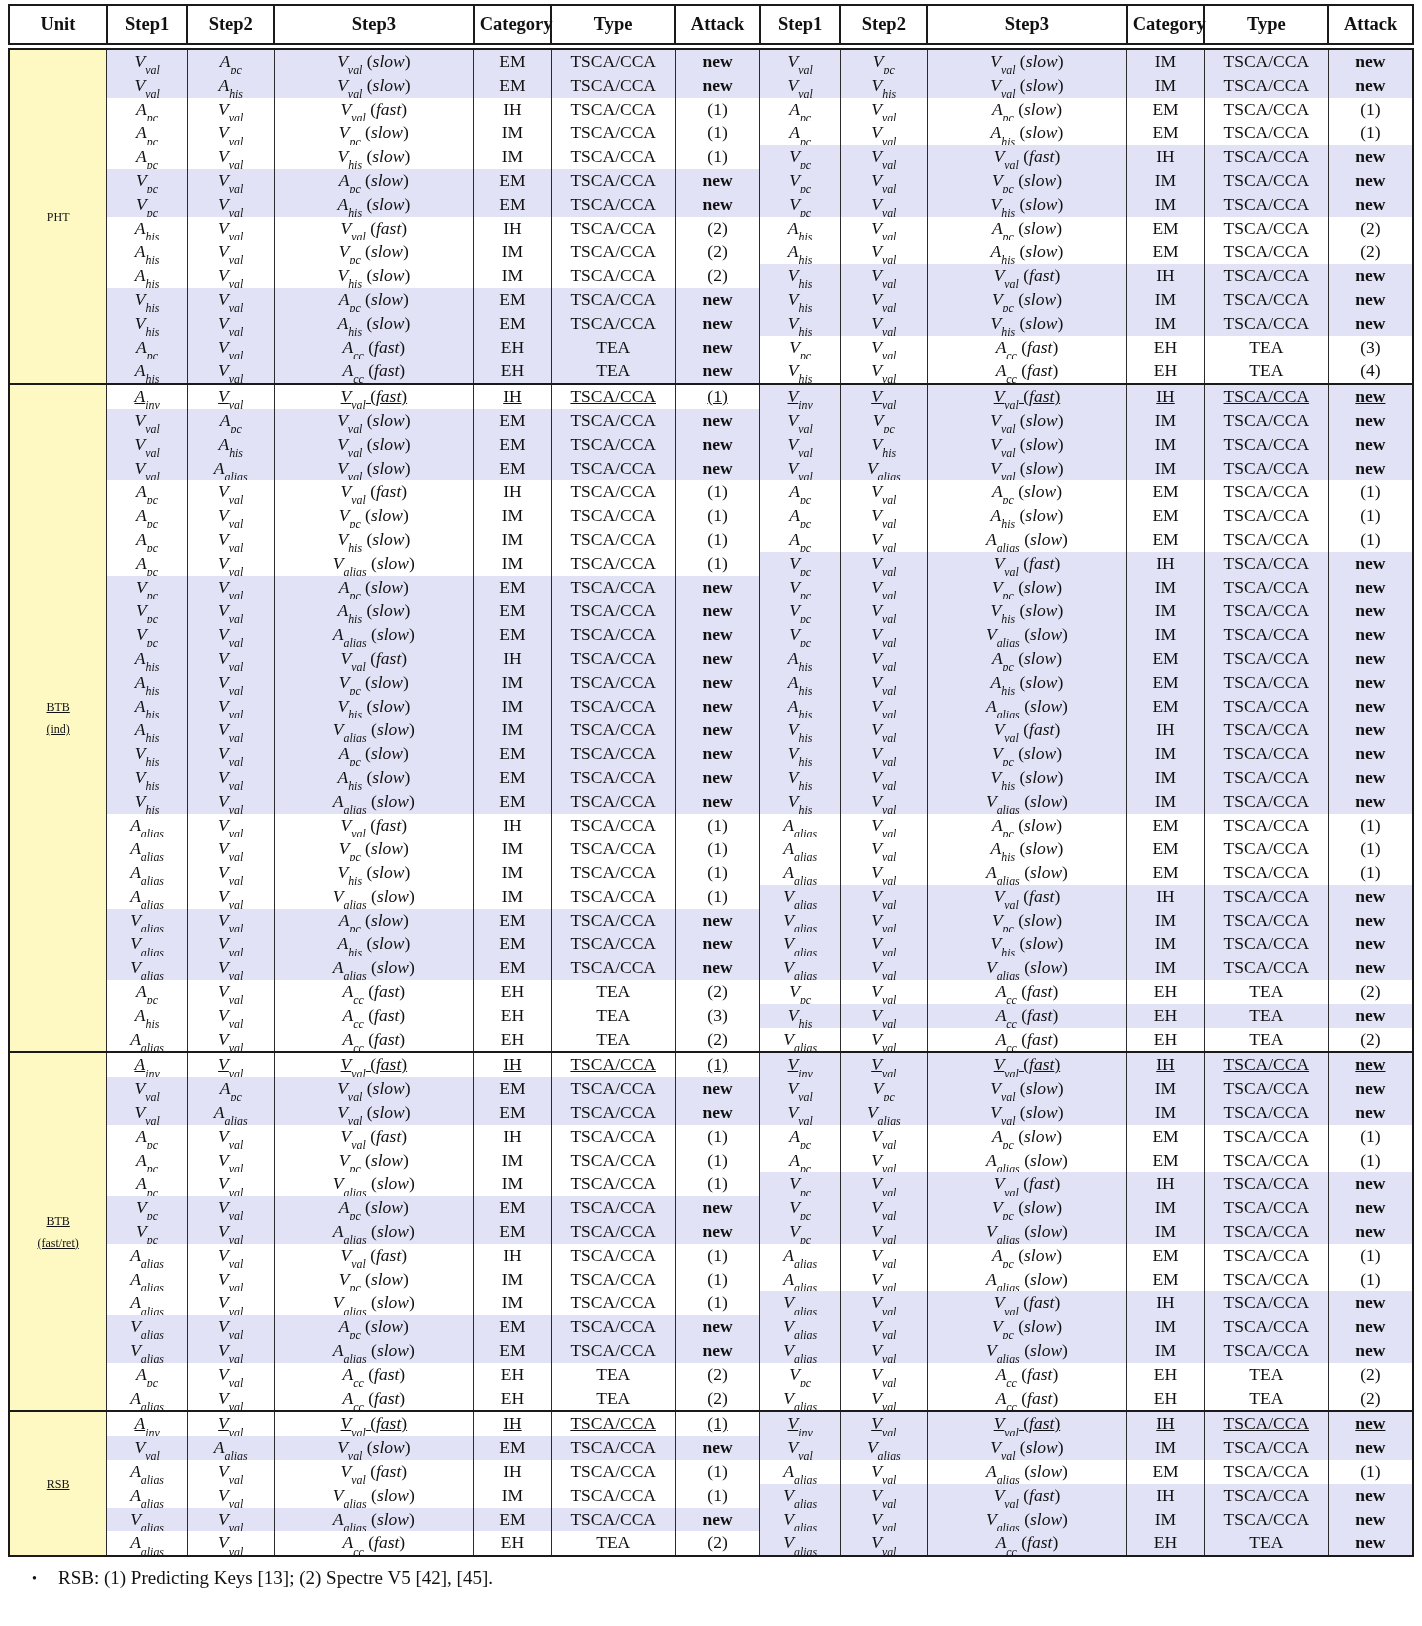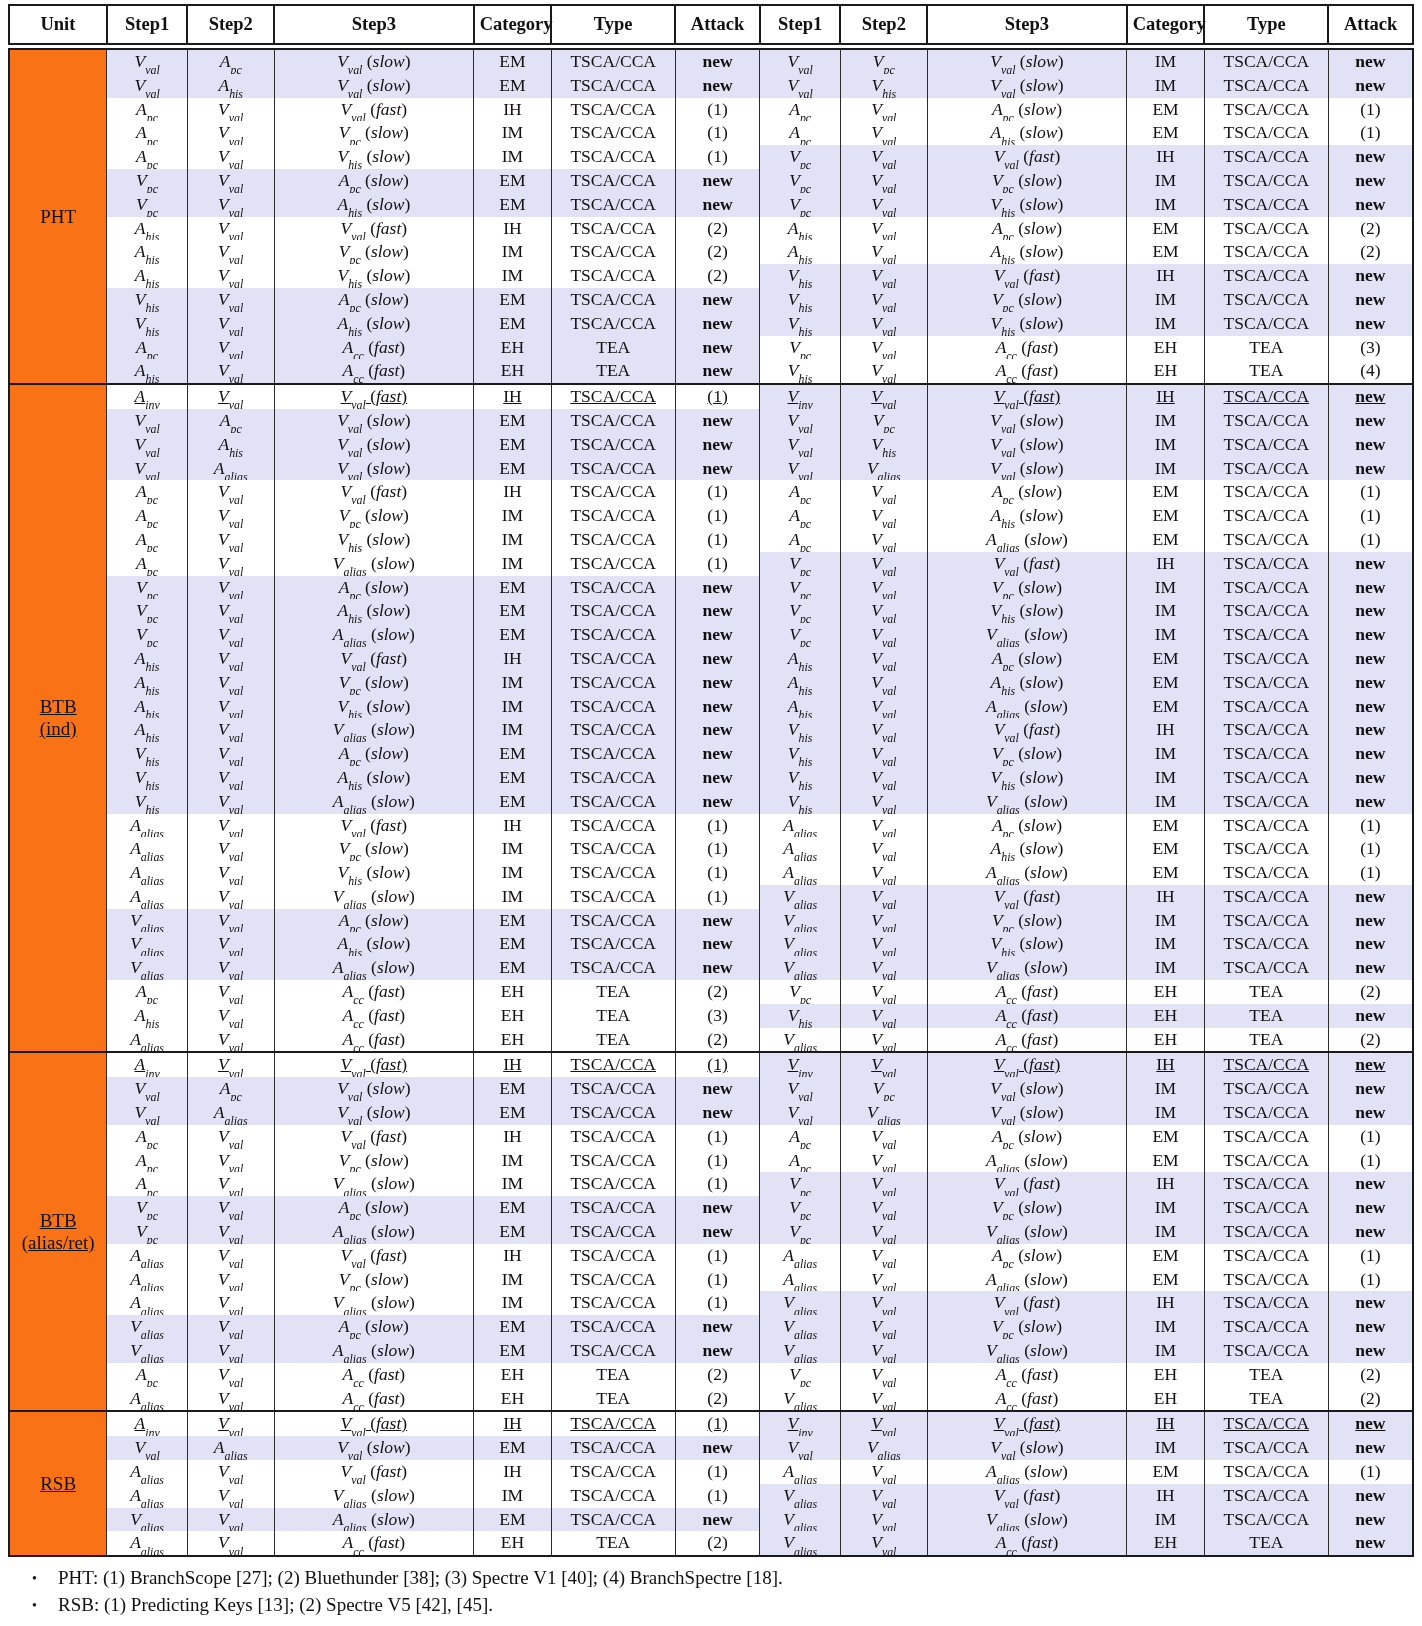--- a/index.html
+++ b/index.html
@@ -14,21 +14,21 @@
     height:27px; text-align:center; padding:5px; line-height:27px;
   }
   .body-table{ border:2px solid var(--bd); margin-top:3px; }
   .body-table td{
     border-left:1px solid #2b2b2b; border-right:1px solid #2b2b2b;
     padding:0; text-align:center; font-size:17.5px; height:23.8px;
     line-height:23.8px; overflow:hidden; white-space:nowrap;
   }
   tr.section-start td{ border-top:2px solid var(--bd);text-decoration:underline; }
   td.hl{ background:var(--hl); }
-  td.unit-cell{ background:#f97316; font-size:19px; vertical-align:middle; }
+  td.unit-cell{ background:#fef9c3; font-size:12px; vertical-align:middle; }
   td.unit-cell div{ line-height:22px; }
   .mvar{ font-family:"Liberation Serif", serif; font-style:italic; }
   .body-table sub{ font-style:italic; font-size:0.68em; line-height:0; position:relative; top:0.22em; }
   .body-table i{ font-style:italic; }
   .body-table b{ font-weight:bold; }
   .footnotes{ margin:8px 0 0 24px; }
   .fn{ font-size:19px; line-height:26px; color:var(--tx); }
   .fn .bullet{ display:inline-block; width:26px; font-size:14px; vertical-align:1px; }
 </style>
 </head>
@@ -679,21 +679,21 @@
           <td><span class="mvar">V</span><sub>alias</sub></td>
           <td><span class="mvar">V</span><sub>val</sub></td>
           <td><span class="mvar">A</span><sub>cc</sub> (<i>fast</i>)</td>
           <td>EH</td>
           <td>TEA</td>
           <td>(2)</td>
         </tr>
         <tr class="section-start">
           <td rowspan="15" class="unit-cell">
             <div>BTB</div>
-            <div>(alias/ret)</div>
+            <div>(fast/ret)</div>
           </td>
           <td><span class="mvar">A</span><sub>inv</sub></td>
           <td><span class="mvar">V</span><sub>val</sub></td>
           <td><span class="mvar">V</span><sub>val</sub> (<i>fast</i>)</td>
           <td>IH</td>
           <td>TSCA/CCA</td>
           <td>(1)</td>
           <td class="hl"><span class="mvar">V</span><sub>inv</sub></td>
           <td class="hl"><span class="mvar">V</span><sub>val</sub></td>
           <td class="hl"><span class="mvar">V</span><sub>val</sub> (<i>fast</i>)</td>
@@ -981,17 +981,16 @@
           <td class="hl"><span class="mvar">V</span><sub>val</sub></td>
           <td class="hl"><span class="mvar">A</span><sub>cc</sub> (<i>fast</i>)</td>
           <td class="hl">EH</td>
           <td class="hl">TEA</td>
           <td class="hl"><b>new</b></td>
         </tr>
       </tbody>
   </table>
 
   <div class="footnotes" id="footnotes">
-      <div class="fn"><span class="bullet">•</span><span>PHT: (1) BranchScope [27]; (2) Bluethunder [38]; (3) Spectre V1 [40]; (4) BranchSpectre [18].</span></div>
       <div class="fn"><span class="bullet">•</span><span>RSB: (1) Predicting Keys [13]; (2) Spectre V5 [42], [45].</span></div>
     </div>
 
 </div>
 
 </body></html>

